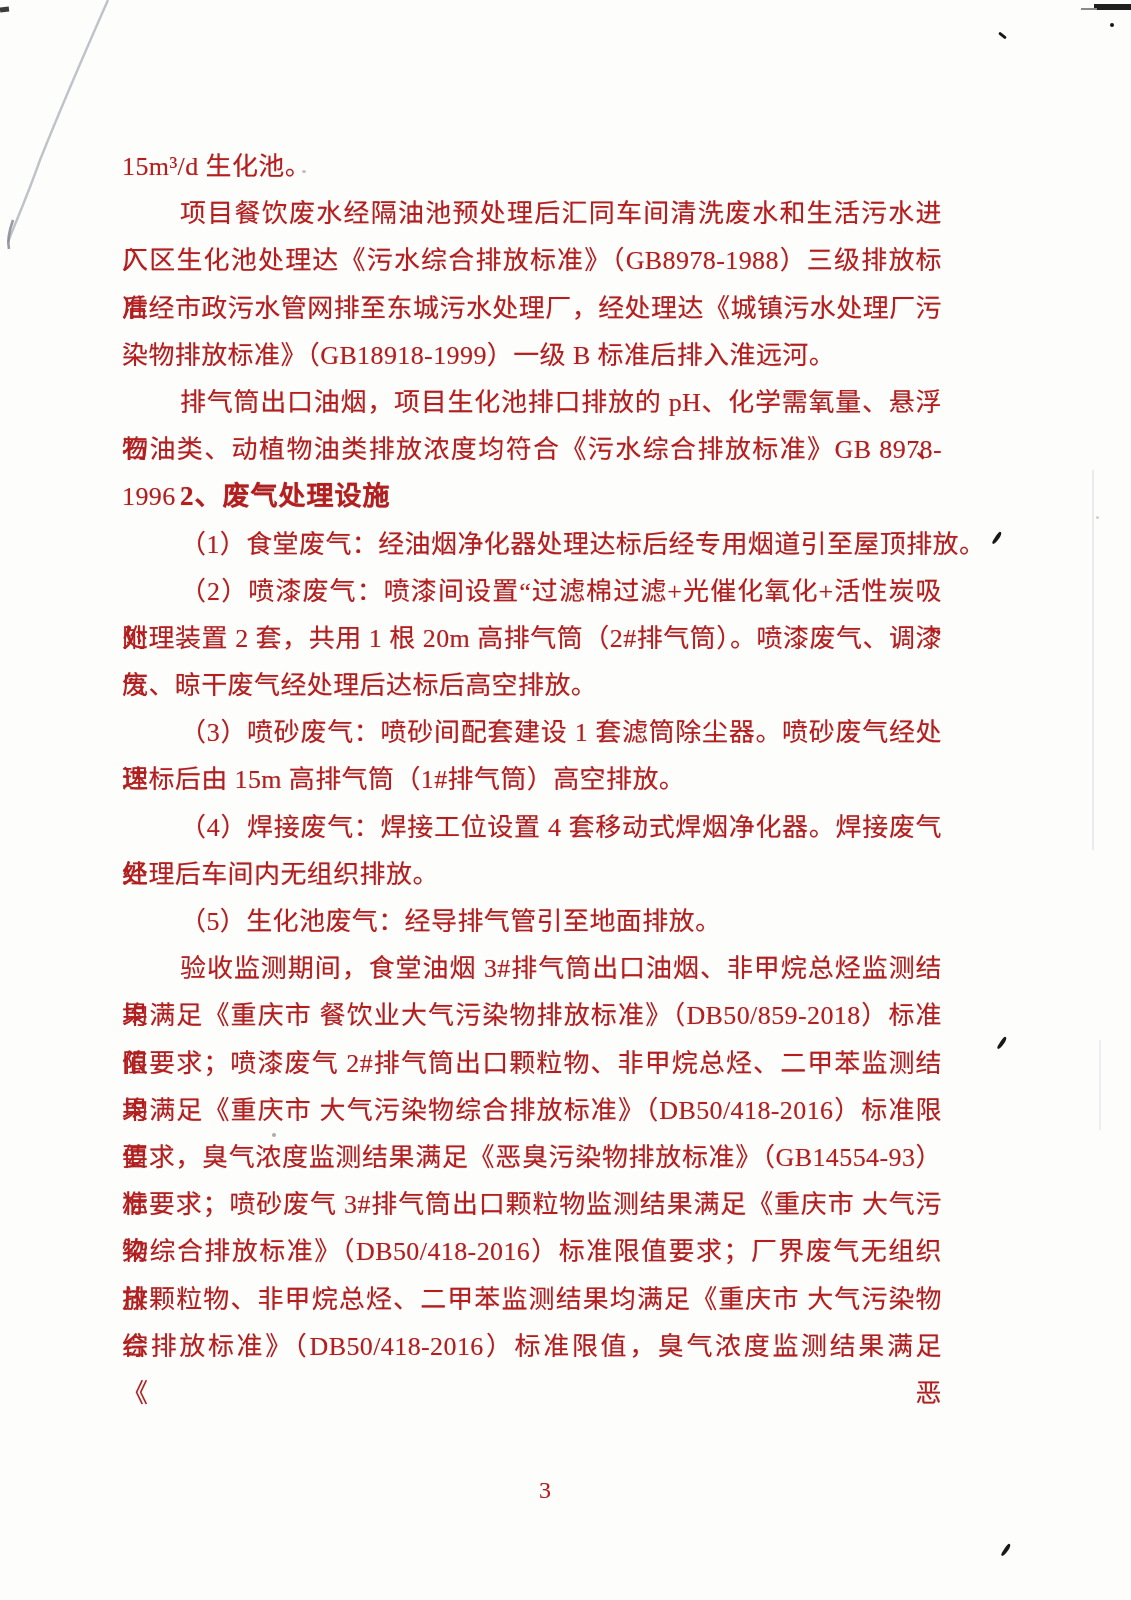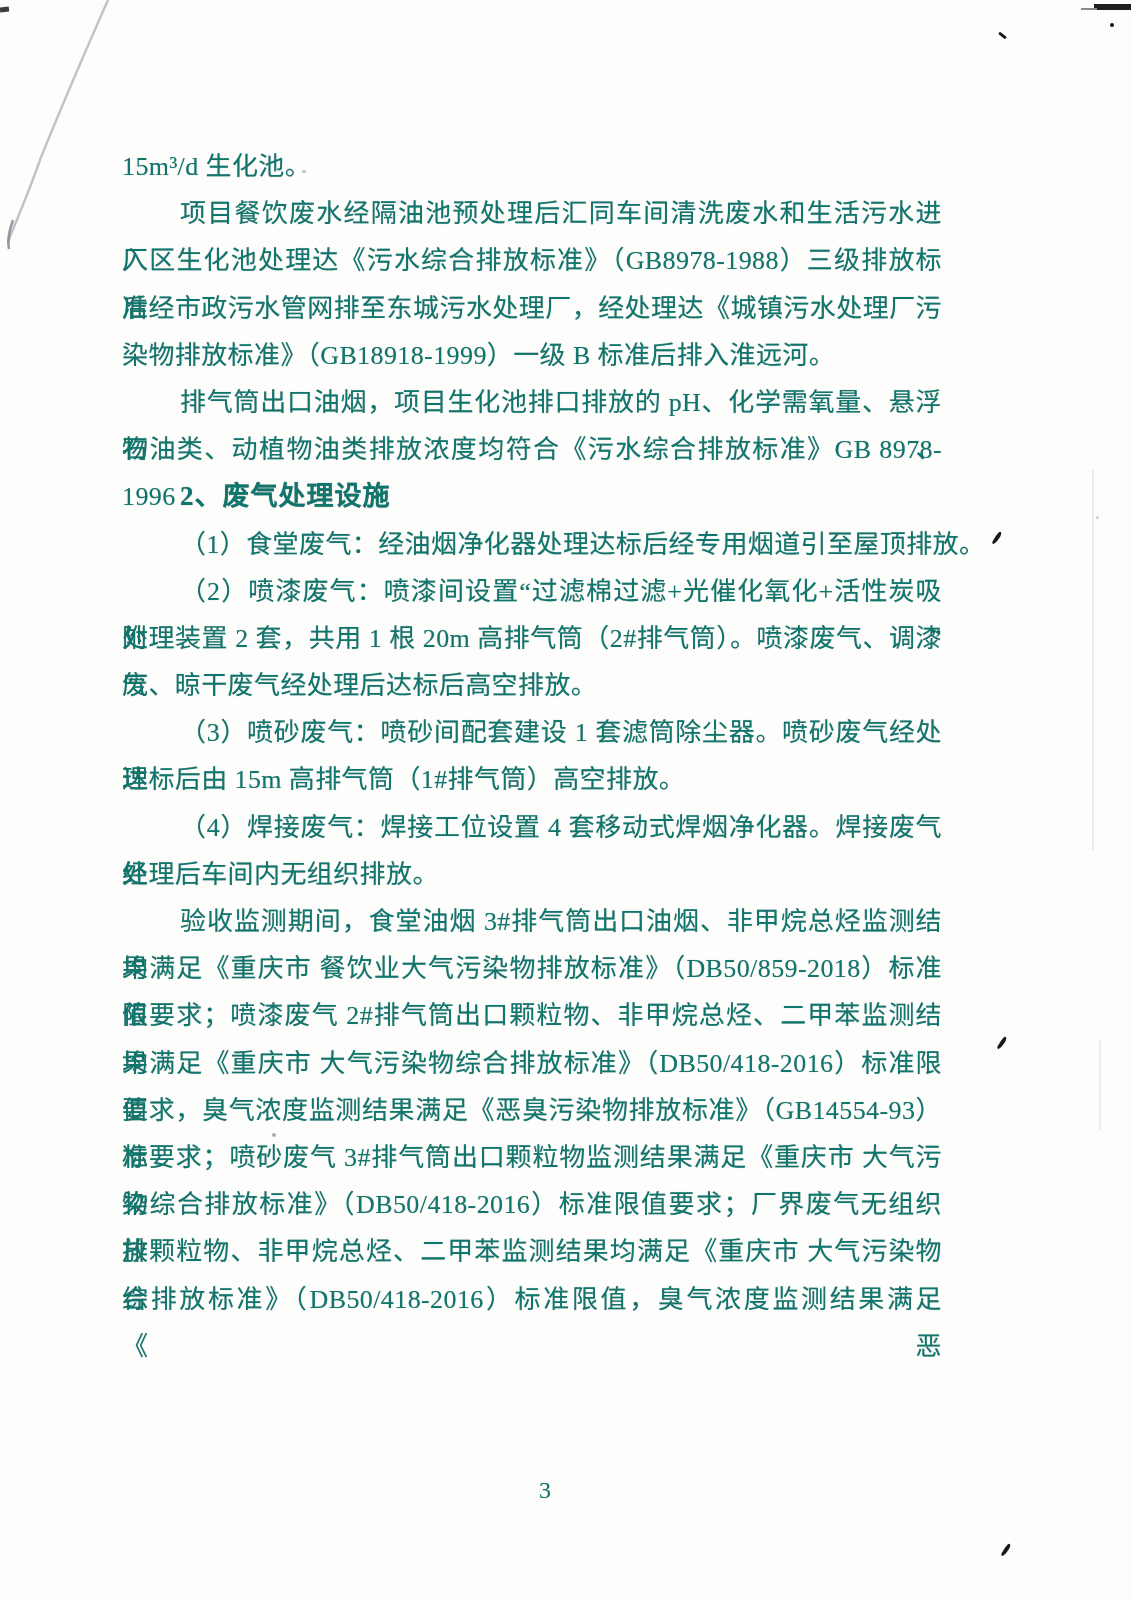--- a/index.html
+++ b/index.html
@@ -3,21 +3,21 @@
 <meta charset="utf-8">
 <style>
   html,body{margin:0;padding:0;background:#9a9a9a;}
   .page{
     position:relative;
     width:1131px;height:1600px;
     margin:0 auto;
     background:#fdfdfc;
     overflow:hidden;
     font-family:"Liberation Serif","DejaVu Serif",serif;
-    color:#0f766e;
+    color:#b91c1c;
   }
   .doc-body{
     position:absolute;
     left:122px;top:143px;width:820px;
   }
   .line{
     height:47.2px;
     line-height:47.2px;
     font-size:26px;
     letter-spacing:0.4px;
@@ -98,20 +98,21 @@
       <div class="line fill">石油类、动植物油类排放浓度均符合《污水综合排放标准》GB 8978-1996</div>
       <div class="line heading indent">2、废气处理设施</div>
       <div class="line indent">（1）食堂废气：经油烟净化器处理达标后经专用烟道引至屋顶排放。</div>
       <div class="line fill indent">（2）喷漆废气：喷漆间设置“过滤棉过滤+光催化氧化+活性炭吸附”</div>
       <div class="line fill">处理装置 2 套，共用 1 根 20m 高排气筒（2#排气筒）。喷漆废气、调漆废</div>
       <div class="line">气、晾干废气经处理后达标后高空排放。</div>
       <div class="line fill indent">（3）喷砂废气：喷砂间配套建设 1 套滤筒除尘器。喷砂废气经处理</div>
       <div class="line">达标后由 15m 高排气筒（1#排气筒）高空排放。</div>
       <div class="line fill indent">（4）焊接废气：焊接工位设置 4 套移动式焊烟净化器。焊接废气经</div>
       <div class="line">处理后车间内无组织排放。</div>
+      <div class="line indent">（5）生化池废气：经导排气管引至地面排放。</div>
       <div class="line fill indent">验收监测期间，食堂油烟 3#排气筒出口油烟、非甲烷总烃监测结果</div>
       <div class="line fill">均满足《重庆市 餐饮业大气污染物排放标准》（DB50/859-2018）标准限</div>
       <div class="line fill">值要求；喷漆废气 2#排气筒出口颗粒物、非甲烷总烃、二甲苯监测结果</div>
       <div class="line fill">均满足《重庆市 大气污染物综合排放标准》（DB50/418-2016）标准限值</div>
       <div class="line fill">要求，臭气浓度监测结果满足《恶臭污染物排放标准》（GB14554-93）标</div>
       <div class="line fill">准要求；喷砂废气 3#排气筒出口颗粒物监测结果满足《重庆市 大气污染</div>
       <div class="line fill">物综合排放标准》（DB50/418-2016）标准限值要求；厂界废气无组织排</div>
       <div class="line fill">放颗粒物、非甲烷总烃、二甲苯监测结果均满足《重庆市 大气污染物综</div>
       <div class="line fill">合排放标准》（DB50/418-2016）标准限值，臭气浓度监测结果满足《恶</div>
     </div>

